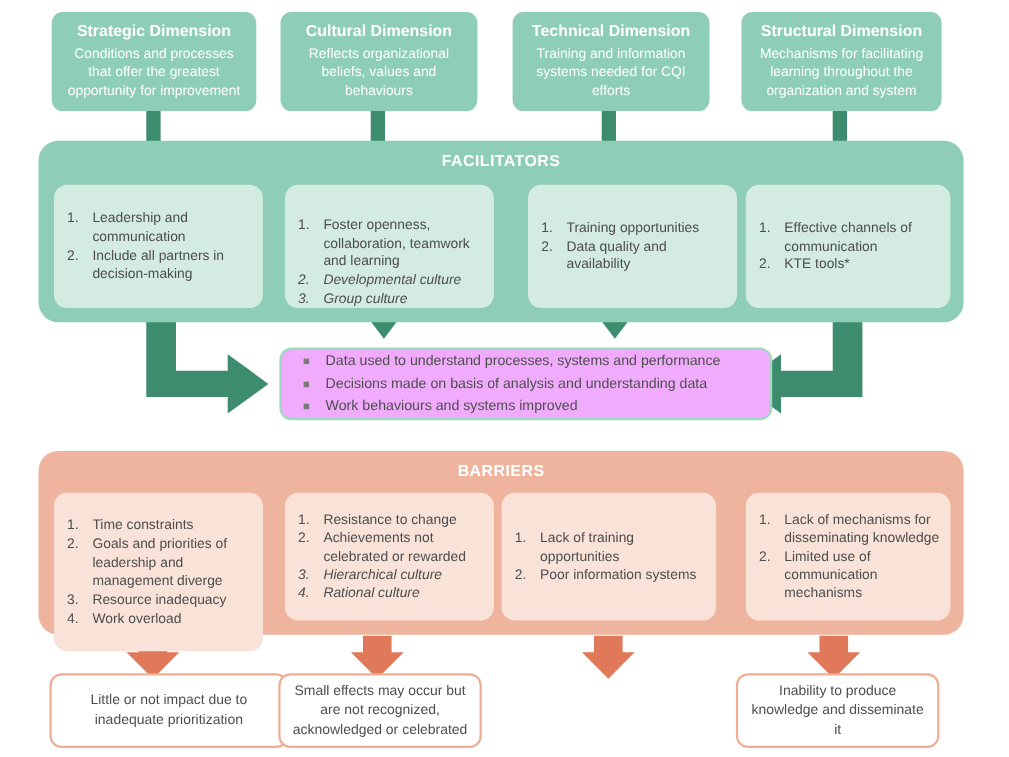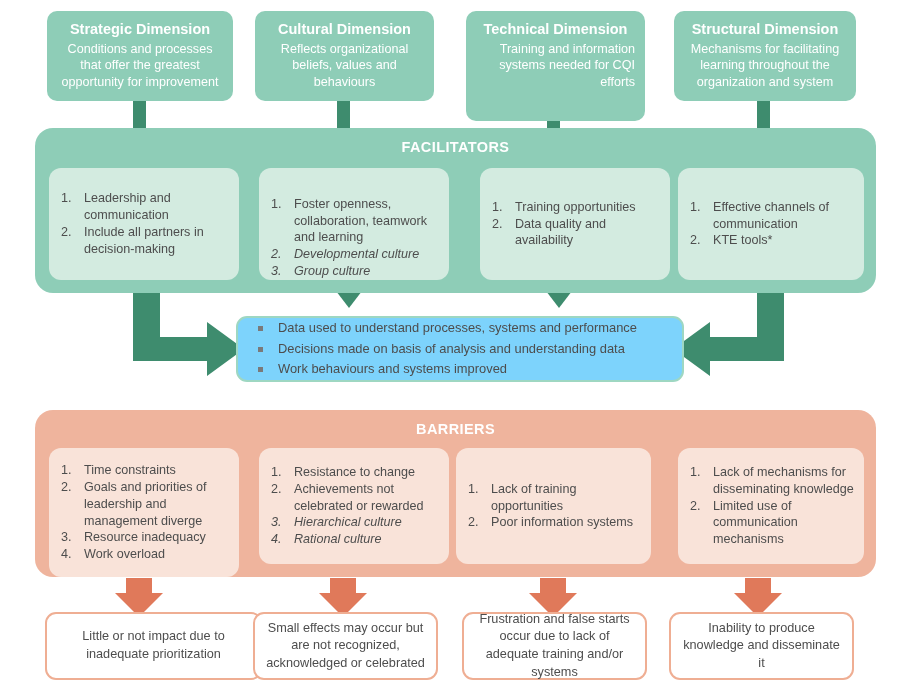--- a/index.html
+++ b/index.html
@@ -97,23 +97,24 @@
     text-align: left;
   }
   ol.numlist > li.ital,
   ol.numlist > li.ital::before { font-style: italic; }
 
   
   .centre-box {
     position: absolute;
     border: 2px solid #9ED7C2;
     border-radius: 11px;
-    background: #7dd3fc;
-    display: flex;
-    align-items: center;
+    background: #f0abfc;
+    display: flex;
+    align-items: center;
+    margin-left: 18px;
   }
   ul.sqlist { list-style: none; padding: 0 10px 0 18px; width: 100%; }
   ul.sqlist > li {
     position: relative;
     padding-left: 22px;
     font-size: 12.9px;
     line-height: 1.62;
     color: #4d4d4d;
   }
   ul.sqlist > li::before {
@@ -181,21 +182,21 @@
   <div class="abs dim-card" style="left:47px; top:11px; width:186px; height:90px;">
     <div class="dim-title">Strategic Dimension</div>
     <div class="dim-desc">Conditions and processes that offer the greatest opportunity for improvement</div>
   </div>
 
   <div class="abs dim-card" style="left:255px; top:11px; width:179px; height:90px;">
     <div class="dim-title">Cultural Dimension</div>
     <div class="dim-desc">Reflects organizational beliefs, values and behaviours</div>
   </div>
 
-  <div class="abs dim-card" style="left:466px; top:11px; width:179px; height:110px;text-align:right;">
+  <div class="abs dim-card" style="left:466px; top:11px; width:179px; height:90px;">
     <div class="dim-title">Technical Dimension</div>
     <div class="dim-desc">Training and information systems needed for CQI efforts</div>
   </div>
 
   <div class="abs dim-card" style="left:674px; top:11px; width:182px; height:90px;">
     <div class="dim-title">Structural Dimension</div>
     <div class="dim-desc">Mechanisms for facilitating learning throughout the organization and system</div>
   </div>
 
   <div class="abs band band-facilitators" style="left:35px; top:128px; width:841px; height:165px;">
@@ -235,21 +236,21 @@
     <ul class="sqlist">
         <li>Data used to understand processes, systems and performance</li>
         <li>Decisions made on basis of analysis and understanding data</li>
         <li>Work behaviours and systems improved</li>
       </ul>
   </div>
 
   <div class="abs band band-barriers" style="left:35px; top:410px; width:841px; height:167px;">
     <div class="band-title">BARRIERS</div>
 
-    <div class="inner-card peach" style="left:14px; top:38px; width:190px; height:129px;">
+    <div class="inner-card peach" style="left:14px; top:38px; width:190px; height:144px;">
       <ol class="numlist">
           <li>Time constraints</li>
           <li>Goals and priorities of leadership and management diverge</li>
           <li>Resource inadequacy</li>
           <li>Work overload</li>
         </ol>
     </div>
 
     <div class="inner-card peach" style="left:224px; top:38px; width:190px; height:116px;">
       <ol class="numlist">
@@ -276,21 +277,18 @@
   </div>
 
   <div class="outcome-box" style="left:45px; top:612px; width:217px; height:68px;">
     <span>Little or not impact due to inadequate prioritization</span>
   </div>
 
   <div class="outcome-box" style="left:253px; top:612px; width:185px; height:68px;">
     <span>Small effects may occur but are not recognized, acknowledged or celebrated</span>
   </div>
 
-  <div class="outcome-box" style="left:462px; top:612px; width:185px; height:68px;">
-    <span>Frustration and false starts occur due to lack of adequate training and/or systems</span>
-  </div>
 
   <div class="outcome-box" style="left:669px; top:612px; width:185px; height:68px;">
     <span>Inability to produce knowledge and disseminate it</span>
   </div>
 
 </div>
 
 </body></html>

